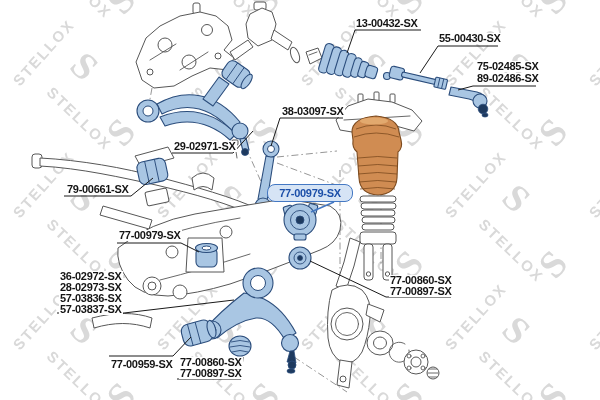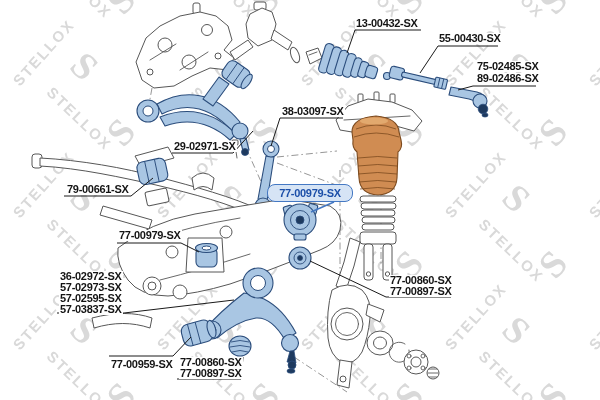--- a/index.html
+++ b/index.html
@@ -335,22 +335,22 @@
     <div class="plabel" style="left:355px;top:18px">13-00432-SX</div>
     <div class="plabel" style="left:438px;top:33px">55-00430-SX</div>
     <div class="plabel" style="left:476px;top:61px">75-02485-SX</div>
     <div class="plabel" style="left:476px;top:73px">89-02486-SX</div>
     <div class="plabel" style="left:173px;top:141px">29-02971-SX</div>
     <div class="plabel" style="left:281px;top:106px">38-03097-SX</div>
     <div class="plabel" style="left:66px;top:184px">79-00661-SX</div>
     <div class="plabel-sel">77-00979-SX</div>
     <div class="plabel" style="left:118px;top:230px">77-00979-SX</div>
     <div class="plabel" style="left:59px;top:271px">36-02972-SX</div>
-    <div class="plabel" style="left:59px;top:282px">57-02973-SX</div>
-    <div class="plabel" style="left:59px;top:293px">57-02595-SX</div>
+    <div class="plabel" style="left:59px;top:282px">28-02973-SX</div>
+    <div class="plabel" style="left:59px;top:293px">57-03836-SX</div>
     <div class="plabel" style="left:59px;top:304px">57-03837-SX</div>
     <div class="plabel" style="left:110px;top:359px">77-00959-SX</div>
     <div class="plabel" style="left:179px;top:357px">77-00860-SX</div>
     <div class="plabel" style="left:179px;top:368px">77-00897-SX</div>
     <div class="plabel" style="left:389px;top:275px">77-00860-SX</div>
     <div class="plabel" style="left:389px;top:286px">77-00897-SX</div>
   </div>
 </div>
 
 </body></html>

